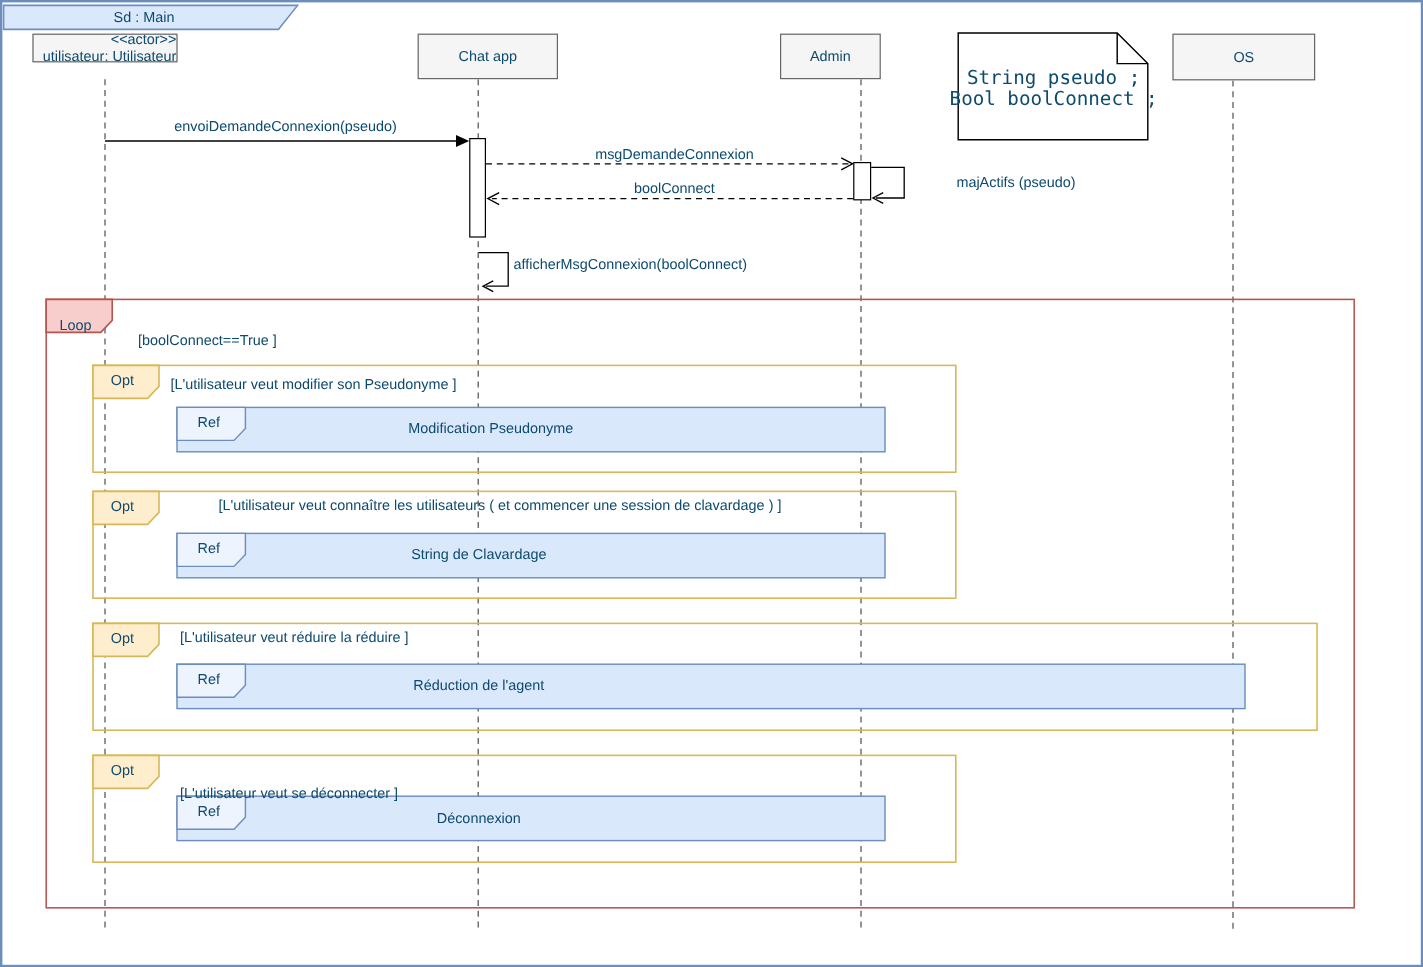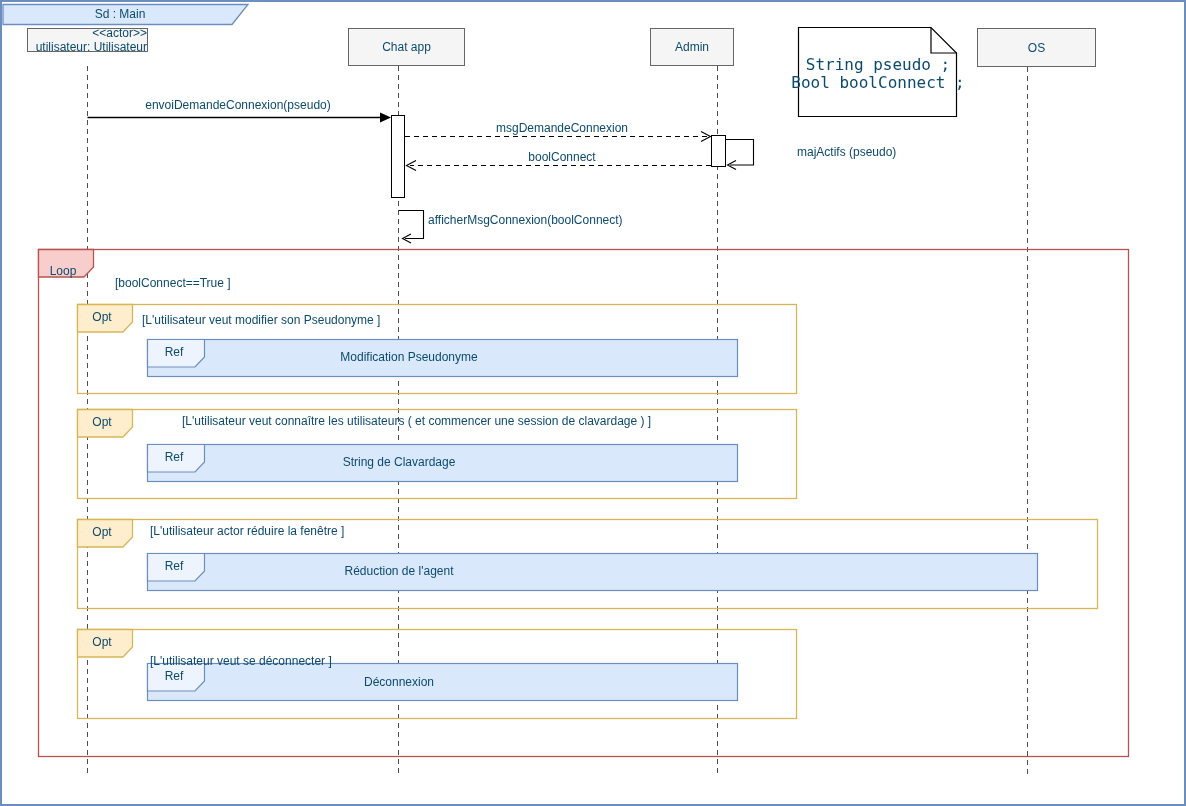--- a/index.html
+++ b/index.html
@@ -122,21 +122,21 @@
   <div class="txt lft" style="left:140px;top:319px;">[L'utilisateur veut modifier son Pseudonyme ]</div>
   <div class="txt ctr" style="left:172px;top:351px;">Ref</div>
   <div class="txt ctr" style="left:397px;top:356px;margin-left:10px;">Modification Pseudonyme</div>
 
   <div class="txt ctr" style="left:100px;top:421px;">Opt</div>
   <div class="txt lft" style="left:136px;top:420px;padding-left:44px;">[L'utilisateur veut connaître les utilisateurs ( et commencer une session de clavardage ) ]</div>
   <div class="txt ctr" style="left:172px;top:456px;">Ref</div>
   <div class="txt ctr" style="left:397px;top:461px;">String de Clavardage</div>
 
   <div class="txt ctr" style="left:100px;top:531px;">Opt</div>
-  <div class="txt lft" style="left:148px;top:530px;">[L'utilisateur actor réduire la fenêtre ]</div>
+  <div class="txt lft" style="left:148px;top:530px;">[L'utilisateur veut réduire la réduire ]</div>
   <div class="txt ctr" style="left:172px;top:565px;">Ref</div>
   <div class="txt ctr" style="left:397px;top:570px;">Réduction de l'agent</div>
 
   <div class="txt ctr" style="left:100px;top:641px;">Opt</div>
   <div class="txt lft" style="left:148px;top:640px;margin-top:20px;">[L'utilisateur veut se déconnecter ]</div>
   <div class="txt ctr" style="left:172px;top:675px;">Ref</div>
   <div class="txt ctr" style="left:397px;top:681px;">Déconnexion</div>
 
 </div>
 

